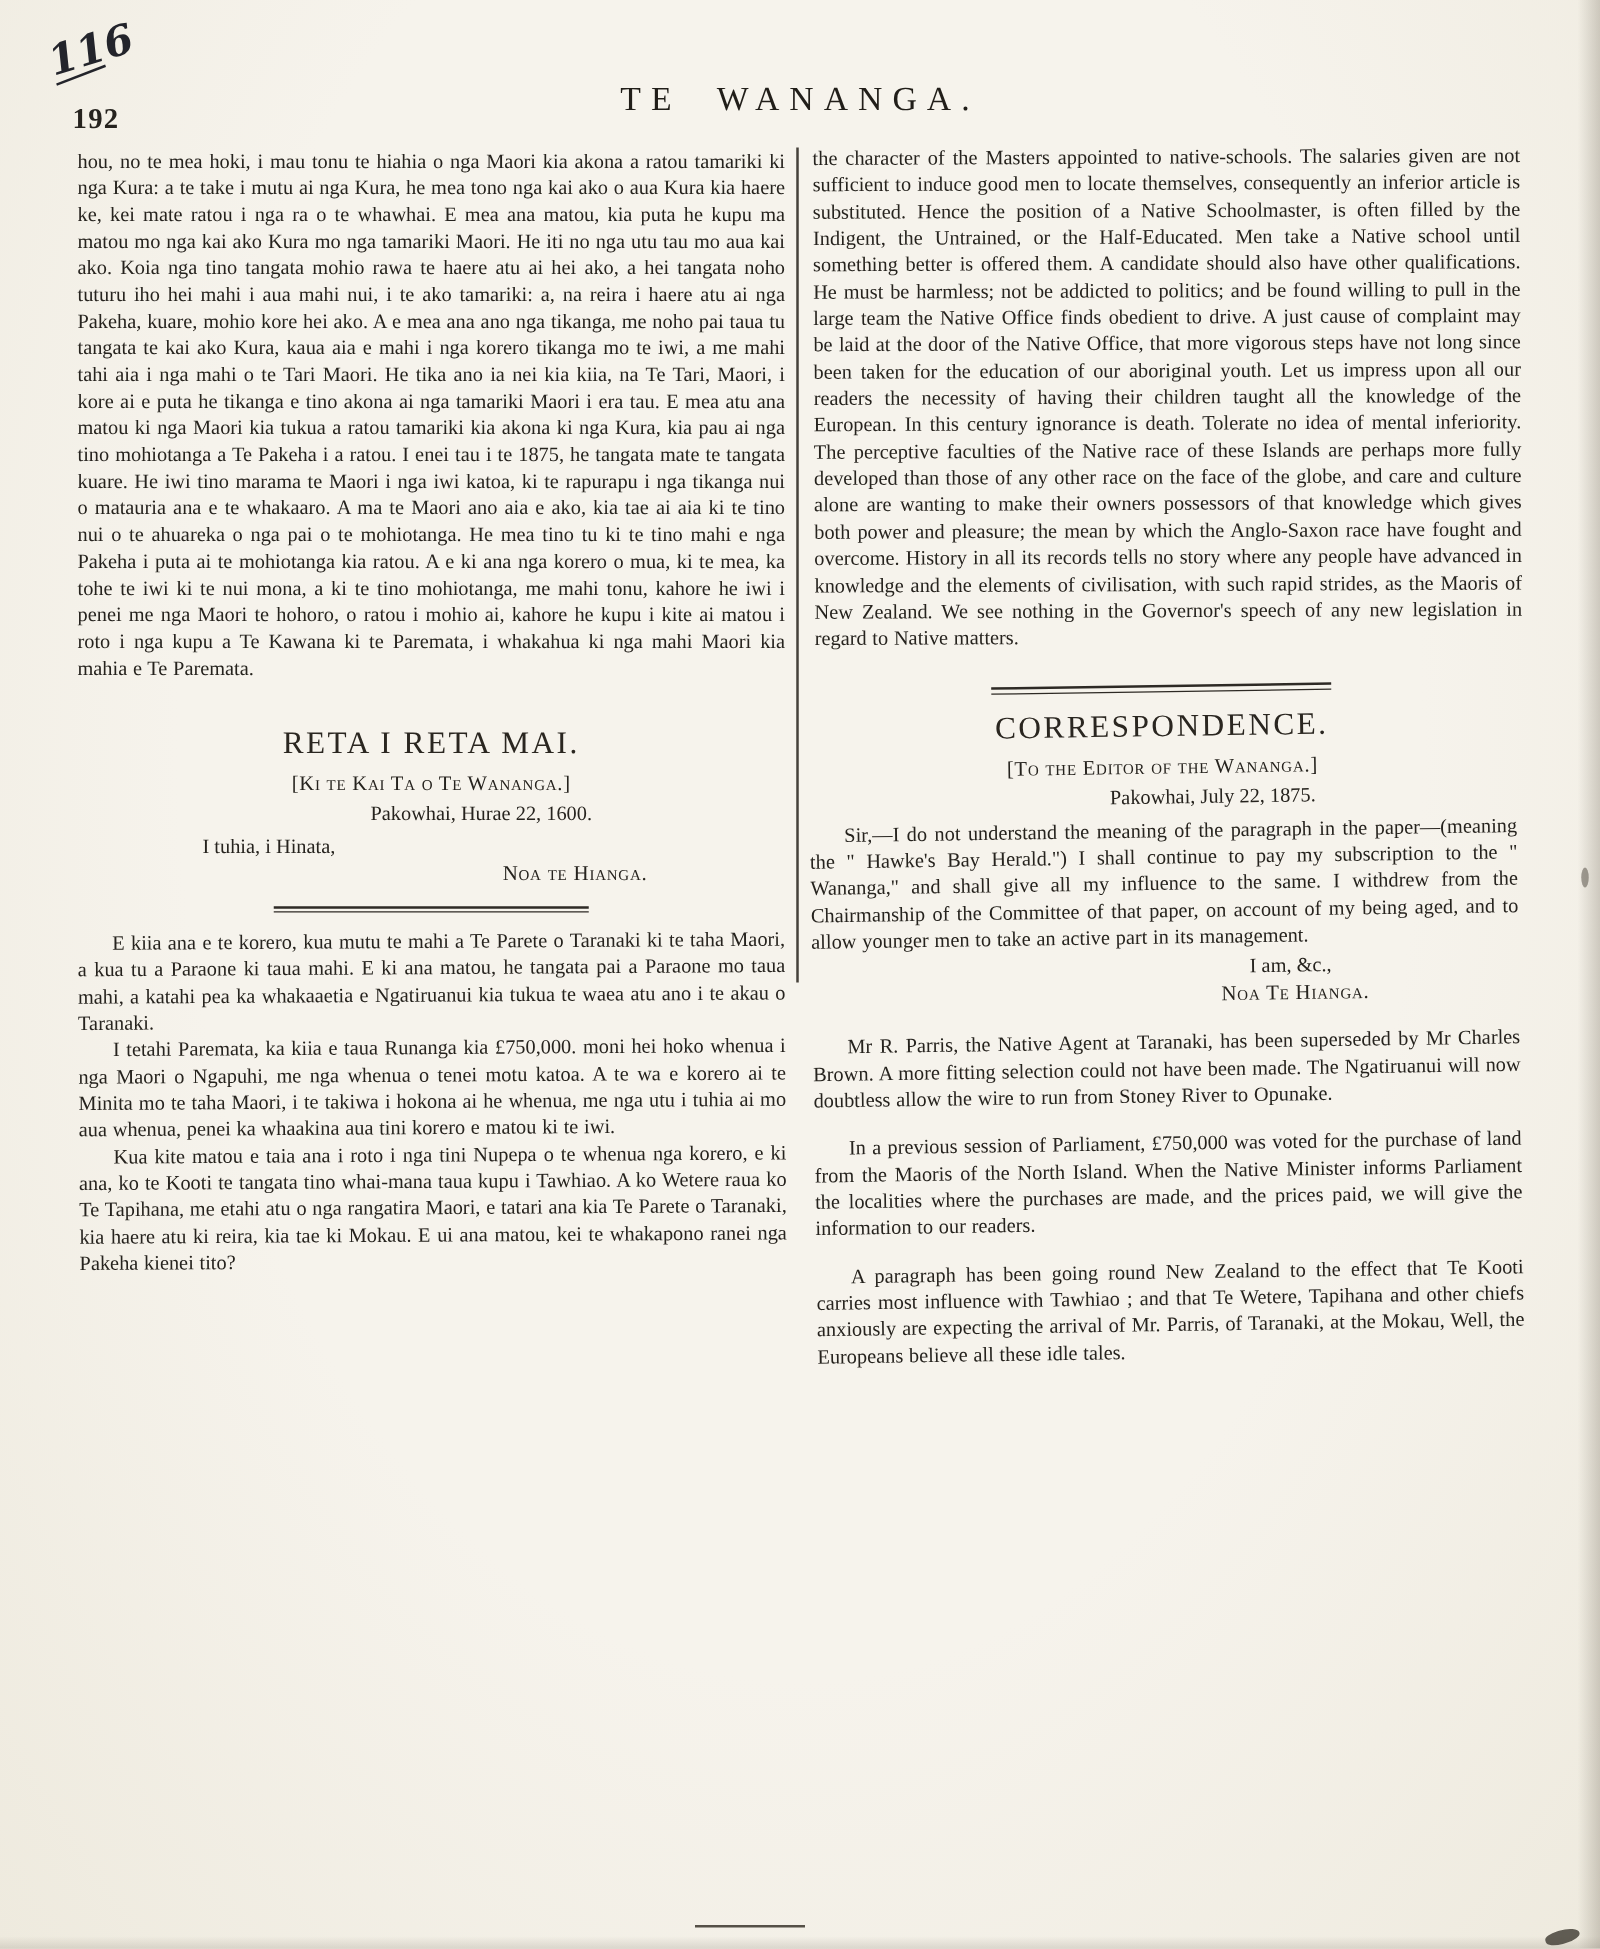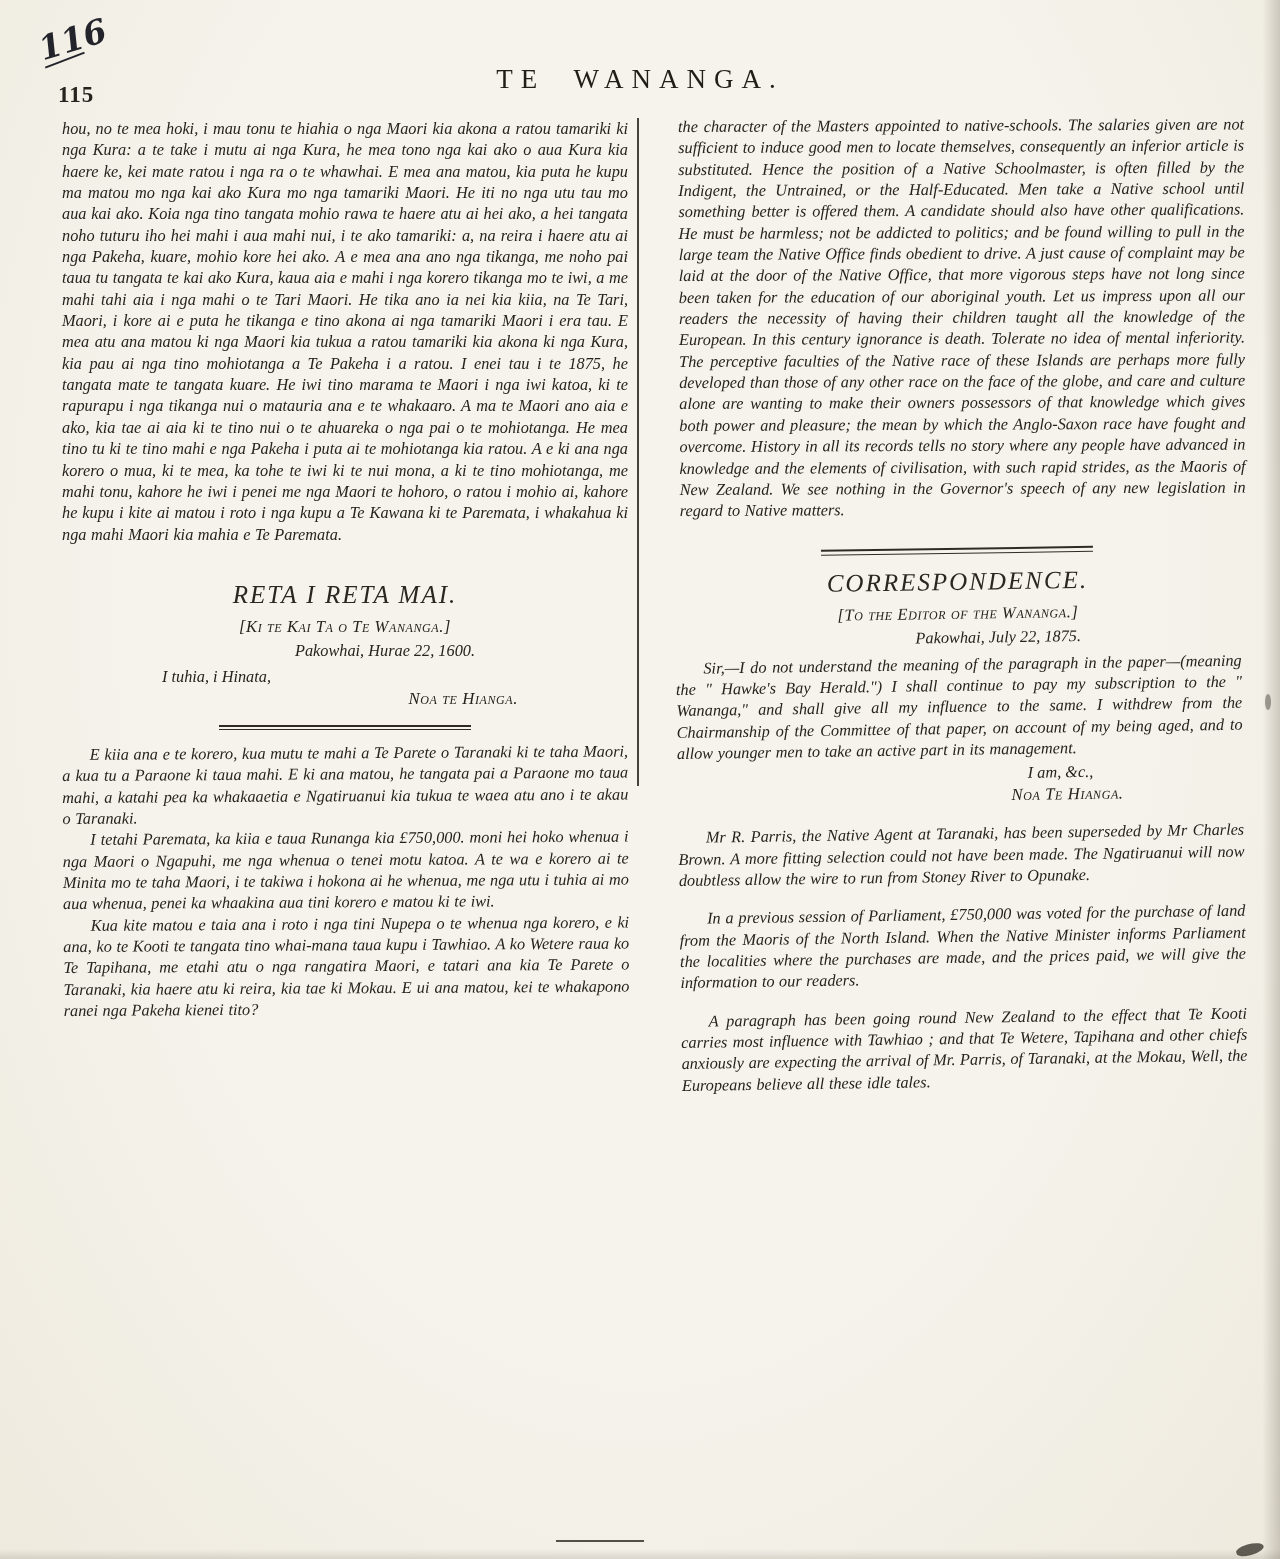--- a/index.html
+++ b/index.html
@@ -33,23 +33,23 @@
   }
   .masthead {
     position: absolute; top: 64px; left: 0; width: 100%;
     text-align: center;
     font-size: 27px; font-weight: normal;
     letter-spacing: 8px; word-spacing: 14px;
     color: #211e19;
   }
 
   
-  .col { position: absolute; top: 118px; width: 566px; font-style: italic; }
+  .col { position: absolute; top: 118px; width: 566px; }
   .col-left  { left: 62px; }
-  .col-right { left: 650px; top: 116px; margin-left: 28px; }
+  .col-right { left: 650px; top: 116px; }
   .column-rule {
     position: absolute; left: 637px; top: 118px;
     width: 1.5px; height: 668px; background: #46413a;
   }
 
   
   .body-text {
     font-size: 16.3px; line-height: 1.31;
     text-align: justify; margin: 0;
     word-spacing: 0.5px;
@@ -124,21 +124,21 @@
     position: absolute; left: 556px; top: 1540px;
     width: 88px; height: 2px; background: #555047;
   }
 </style>
 </head>
 <body>
 
 <div class="page">
 
   <div class="handwritten">116</div>
-  <div class="folio">115</div>
+  <div class="folio">192</div>
   <div class="masthead">TE WANANGA.</div>
 
   <div class="column-rule"></div>
 
   <div class="col col-left">
     <p class="body-text lead">hou, no te mea hoki, i mau tonu te hiahia o nga Maori kia akona a ratou tamariki ki nga Kura: a te take i mutu ai nga Kura, he mea tono nga kai ako o aua Kura kia haere ke, kei mate ratou i nga ra o te whawhai. E mea ana matou, kia puta he kupu ma matou mo nga kai ako Kura mo nga tamariki Maori. He iti no nga utu tau mo aua kai ako. Koia nga tino tangata mohio rawa te haere atu ai hei ako, a hei tangata noho tuturu iho hei mahi i aua mahi nui, i te ako tamariki: a, na reira i haere atu ai nga Pakeha, kuare, mohio kore hei ako. A e mea ana ano nga tikanga, me noho pai taua tu tangata te kai ako Kura, kaua aia e mahi i nga korero tikanga mo te iwi, a me mahi tahi aia i nga mahi o te Tari Maori. He tika ano ia nei kia kiia, na Te Tari, Maori, i kore ai e puta he tikanga e tino akona ai nga tamariki Maori i era tau. E mea atu ana matou ki nga Maori kia tukua a ratou tamariki kia akona ki nga Kura, kia pau ai nga tino mohiotanga a Te Pakeha i a ratou. I enei tau i te 1875, he tangata mate te tangata kuare. He iwi tino marama te Maori i nga iwi katoa, ki te rapurapu i nga tikanga nui o matauria ana e te whakaaro. A ma te Maori ano aia e ako, kia tae ai aia ki te tino nui o te ahuareka o nga pai o te mohiotanga. He mea tino tu ki te tino mahi e nga Pakeha i puta ai te mohiotanga kia ratou. A e ki ana nga korero o mua, ki te mea, ka tohe te iwi ki te nui mona, a ki te tino mohiotanga, me mahi tonu, kahore he iwi i penei me nga Maori te hohoro, o ratou i mohio ai, kahore he kupu i kite ai matou i roto i nga kupu a Te Kawana ki te Paremata, i whakahua ki nga mahi Maori kia mahia e Te Paremata.</p>
 
     <h2 class="section-title">RETA I RETA MAI.</h2>
     <div class="address-line">[Ki te Kai Ta o Te Wananga.]</div>
     <div class="dateline">Pakowhai, Hurae 22, 1600.</div>

